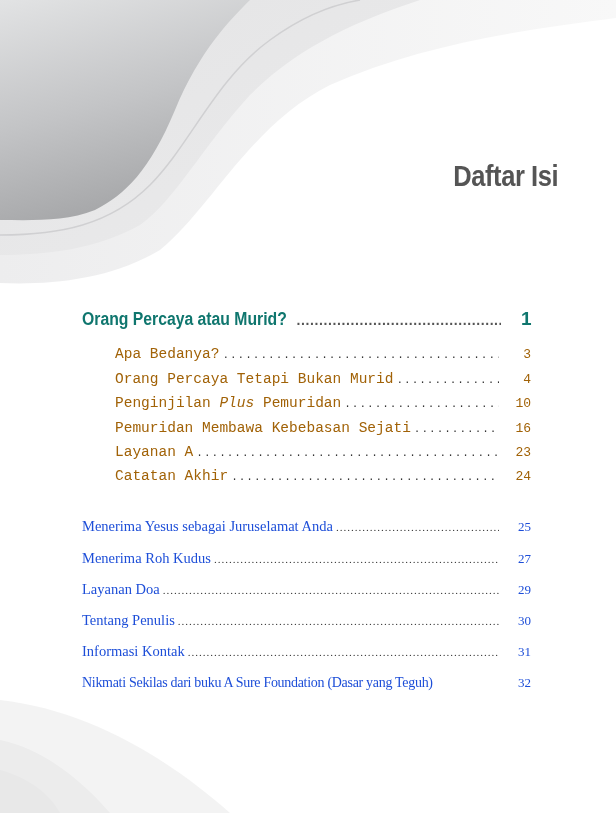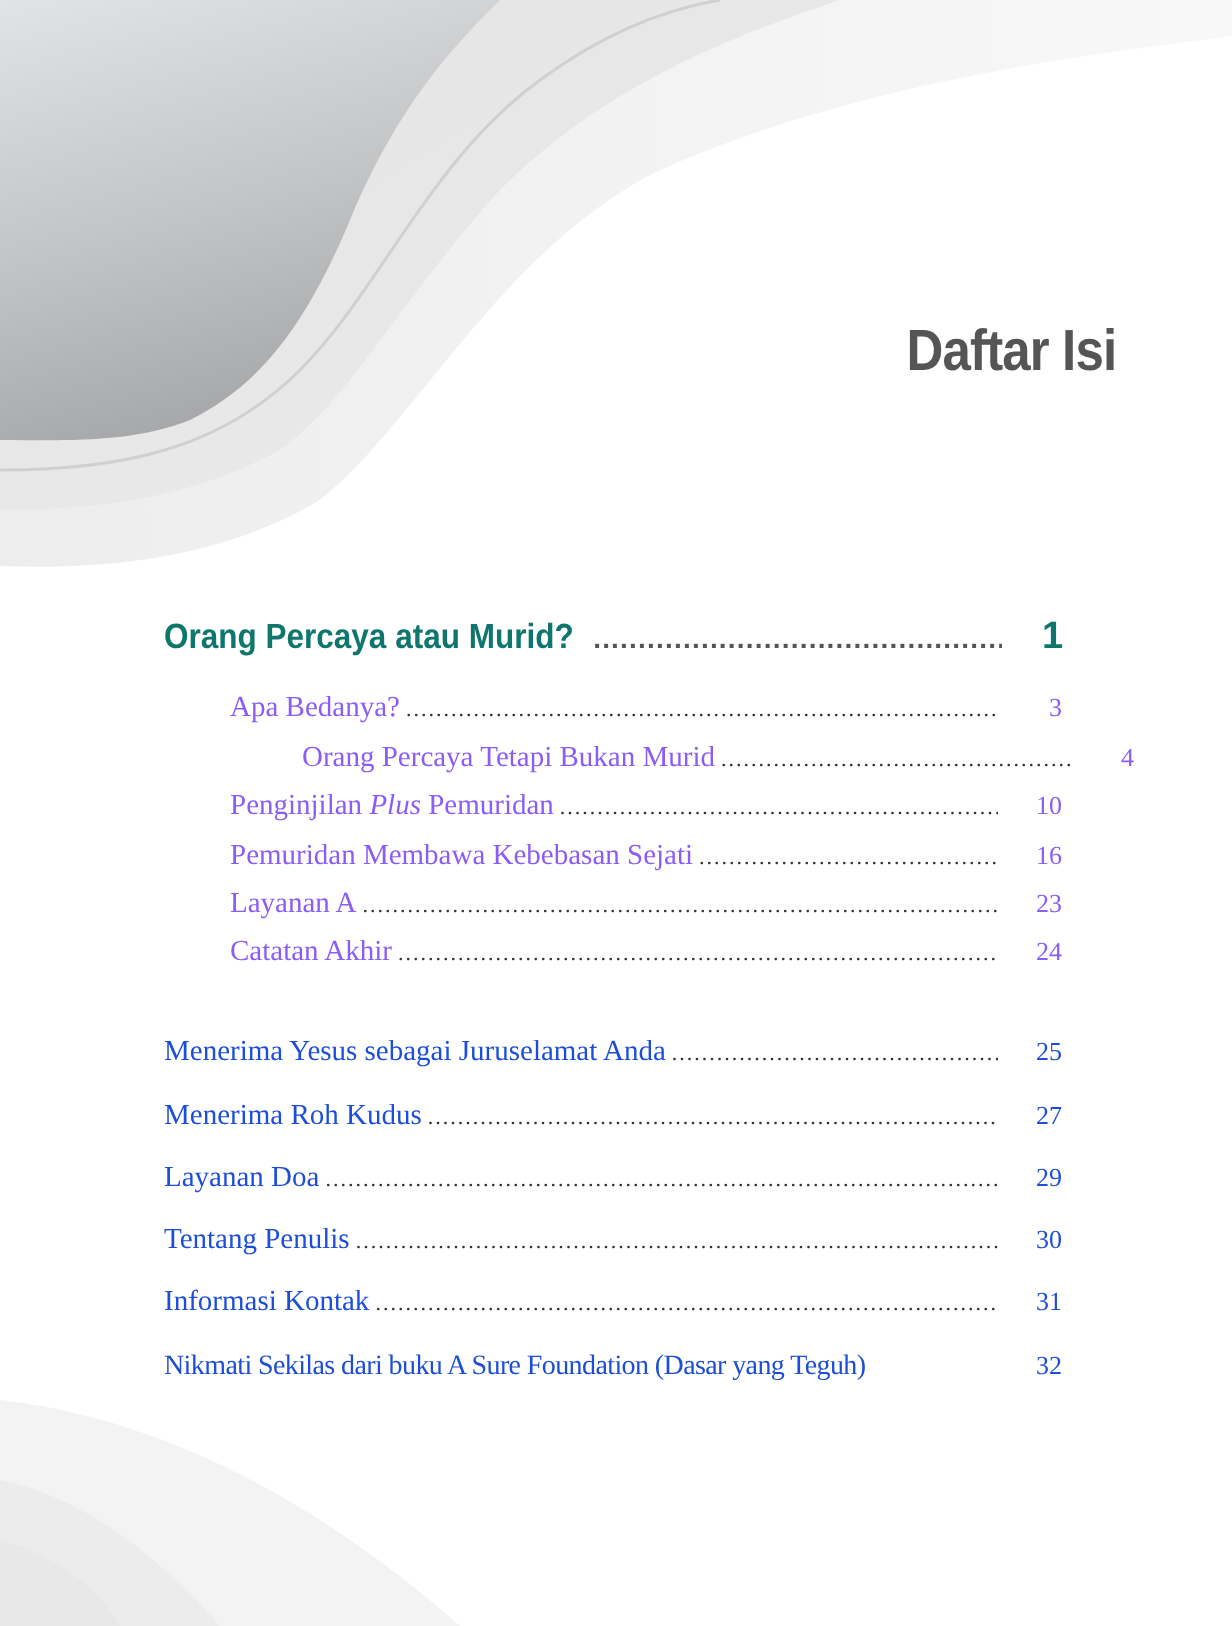--- a/index.html
+++ b/index.html
@@ -34,22 +34,22 @@
     .main {
       left: 82px; width: 449px;
       font-family: "Liberation Sans", "DejaVu Sans", sans-serif;
       font-weight: bold; font-size: 17.5px; color: #0f766e;
     }
     .main .label { transform: scaleX(0.9); transform-origin: left center; margin-right: -16px; }
     .main .dots { font-weight: bold; color: #555; font-size: 14px; letter-spacing: 0.6px; margin-right: 20px; }
     .main .page { width: 10px; font-size: 19px; }
     .sub {
       left: 115px; width: 416px;
-      font-family: Liberation Serif, serif;
-      font-size: 14.5px; color: #8b5cf6;
+      font-family: Liberation Mono, monospace;
+      font-size: 14.5px; color: #a16207;
     }
     .sub .dots { font-size: 11px; margin-right: 16px; }
     .sub .page { width: 16px; font-size: 13px; }
     .top {
       left: 82px; width: 449px;
       font-family: "Liberation Serif", "DejaVu Serif", serif;
       font-size: 14.5px; color: #1d4ed8;
     }
     .top .dots { font-size: 11px; margin-right: 16px; }
     .top .page { width: 16px; font-size: 13px; }
@@ -103,21 +103,21 @@
     <span class="dots"></span>
     <span class="page">1</span>
   </div>
 
   <div class="row sub" style="top:346px;">
     <span class="label">Apa Bedanya?</span>
     <span class="dots"></span>
     <span class="page">3</span>
   </div>
 
-  <div class="row sub" style="top:371px;margin-left:36px;">
+  <div class="row sub" style="top:371px;">
     <span class="label">Orang Percaya Tetapi Bukan Murid</span>
     <span class="dots"></span>
     <span class="page">4</span>
   </div>
 
   <div class="row sub" style="top:395px;">
     <span class="label"><span>Penginjilan </span><em>Plus</em><span> Pemuridan</span></span>
     <span class="dots"></span>
     <span class="page">10</span>
   </div>

